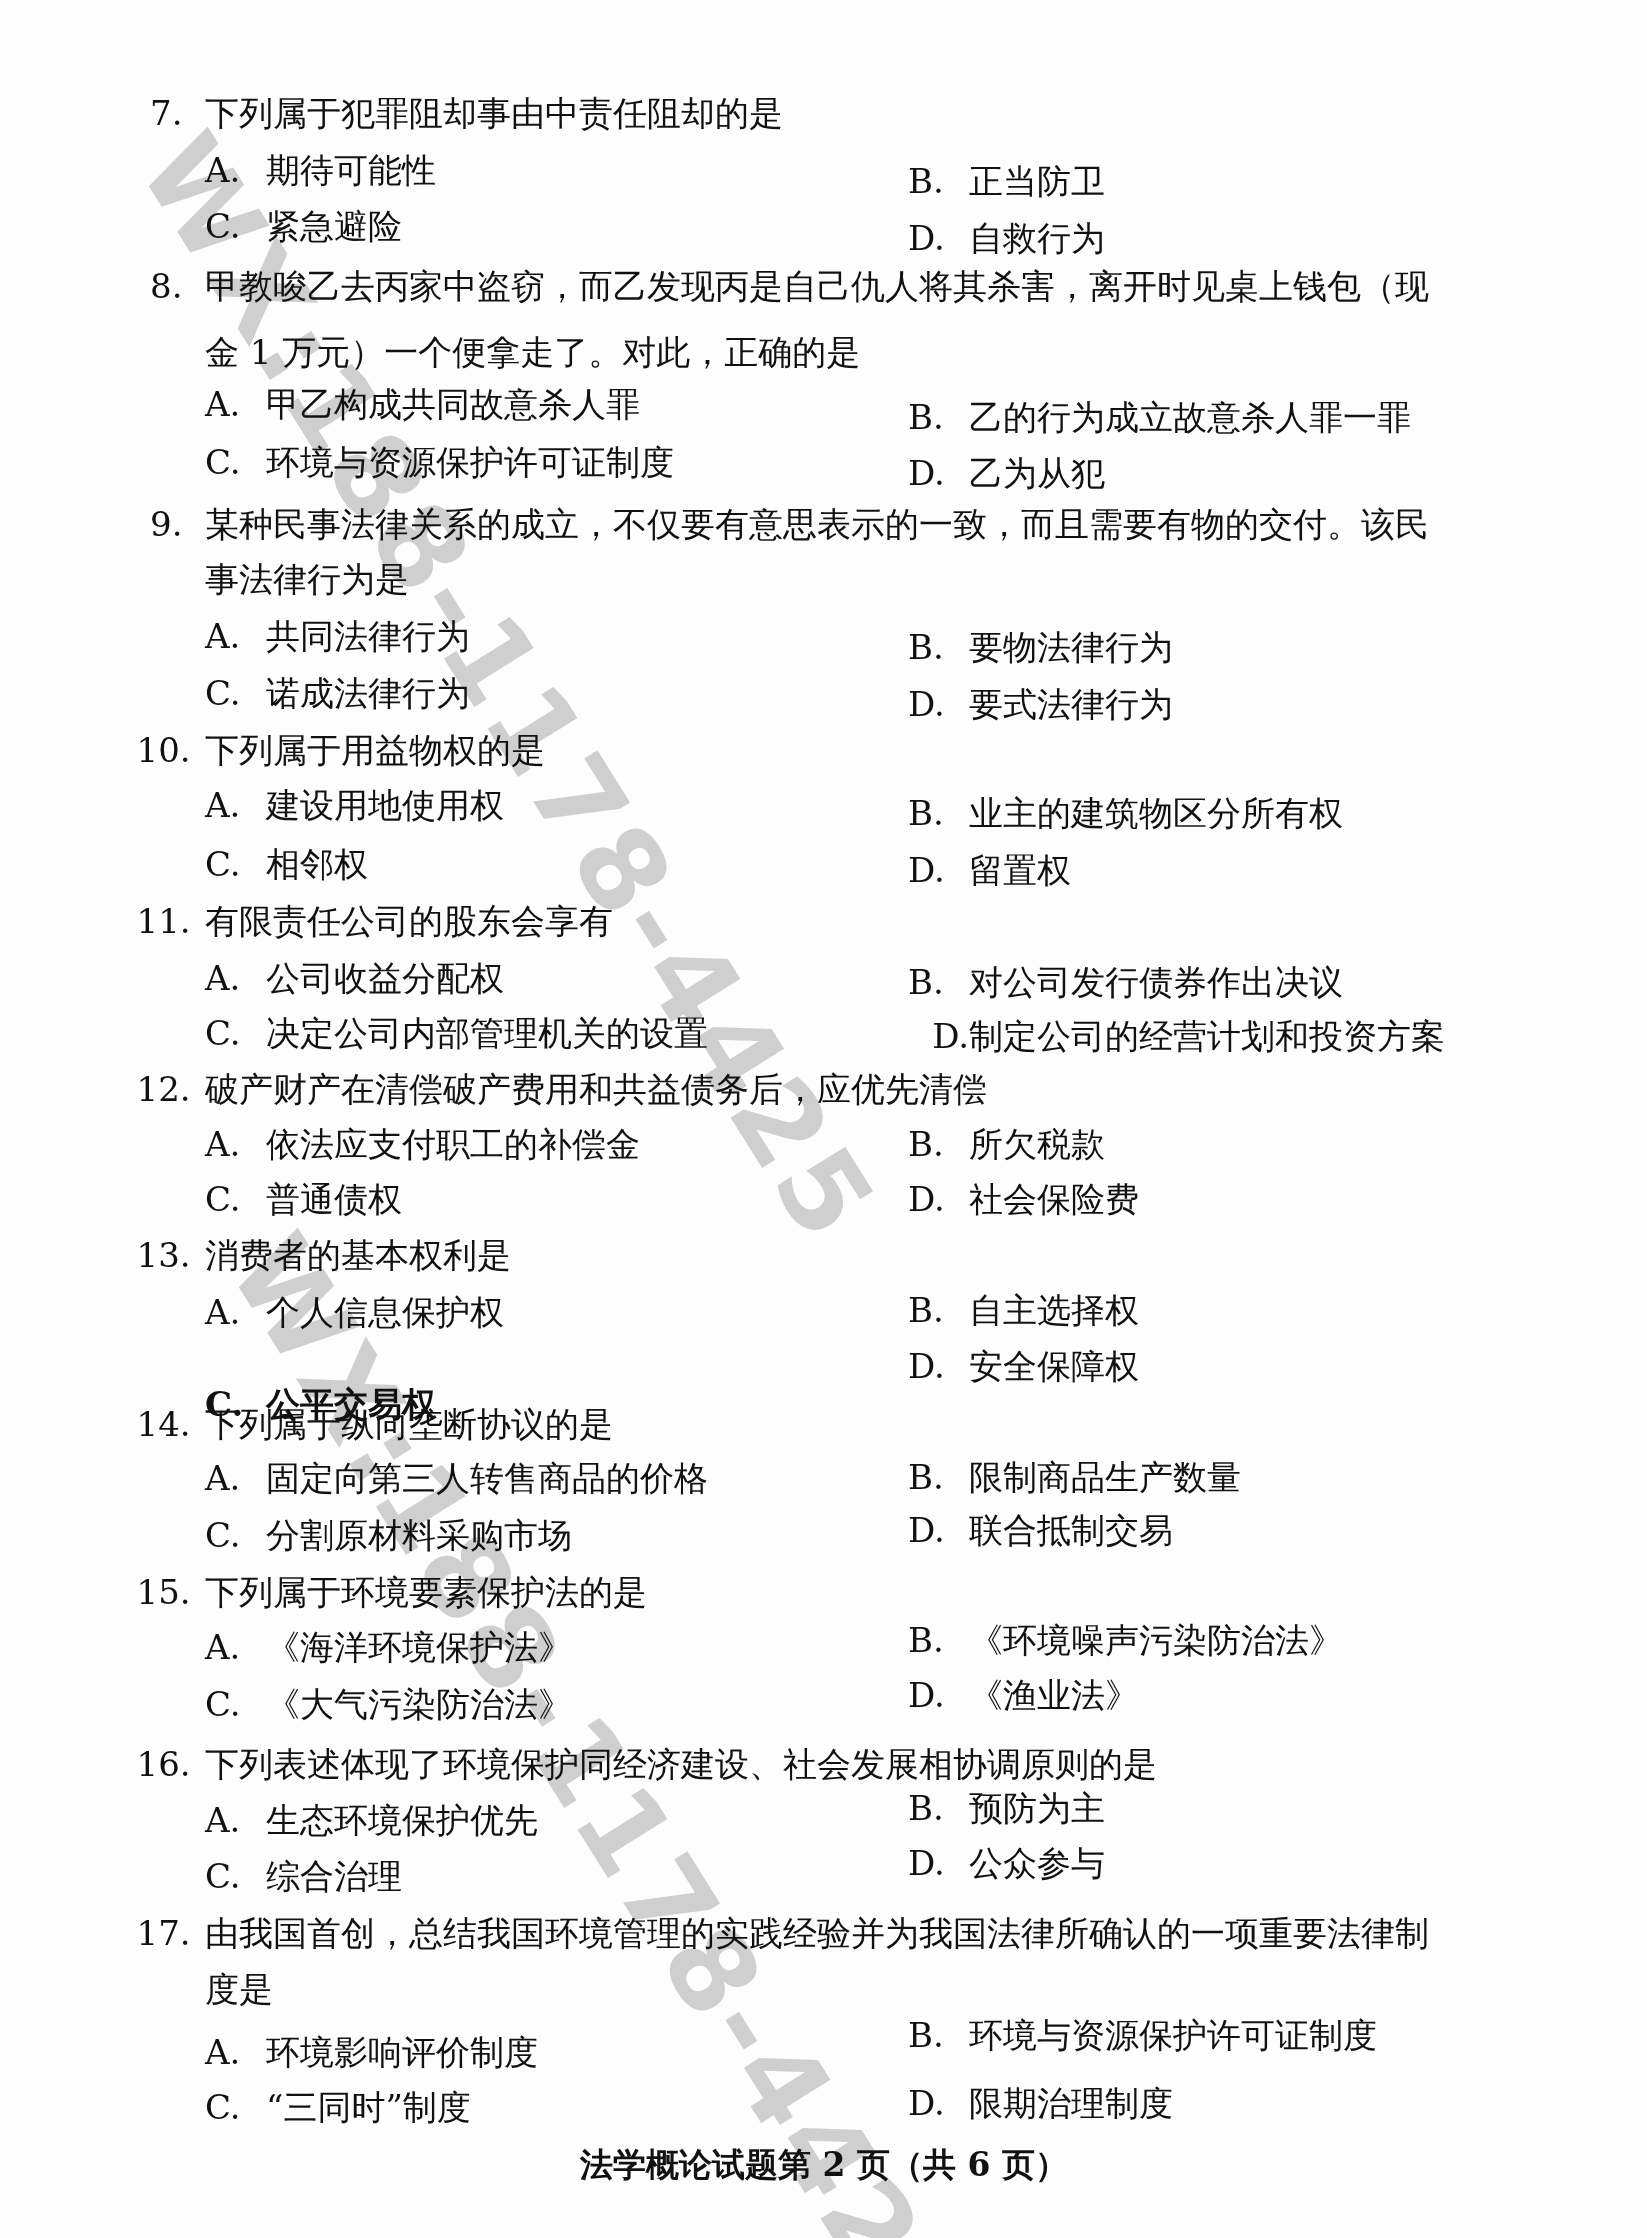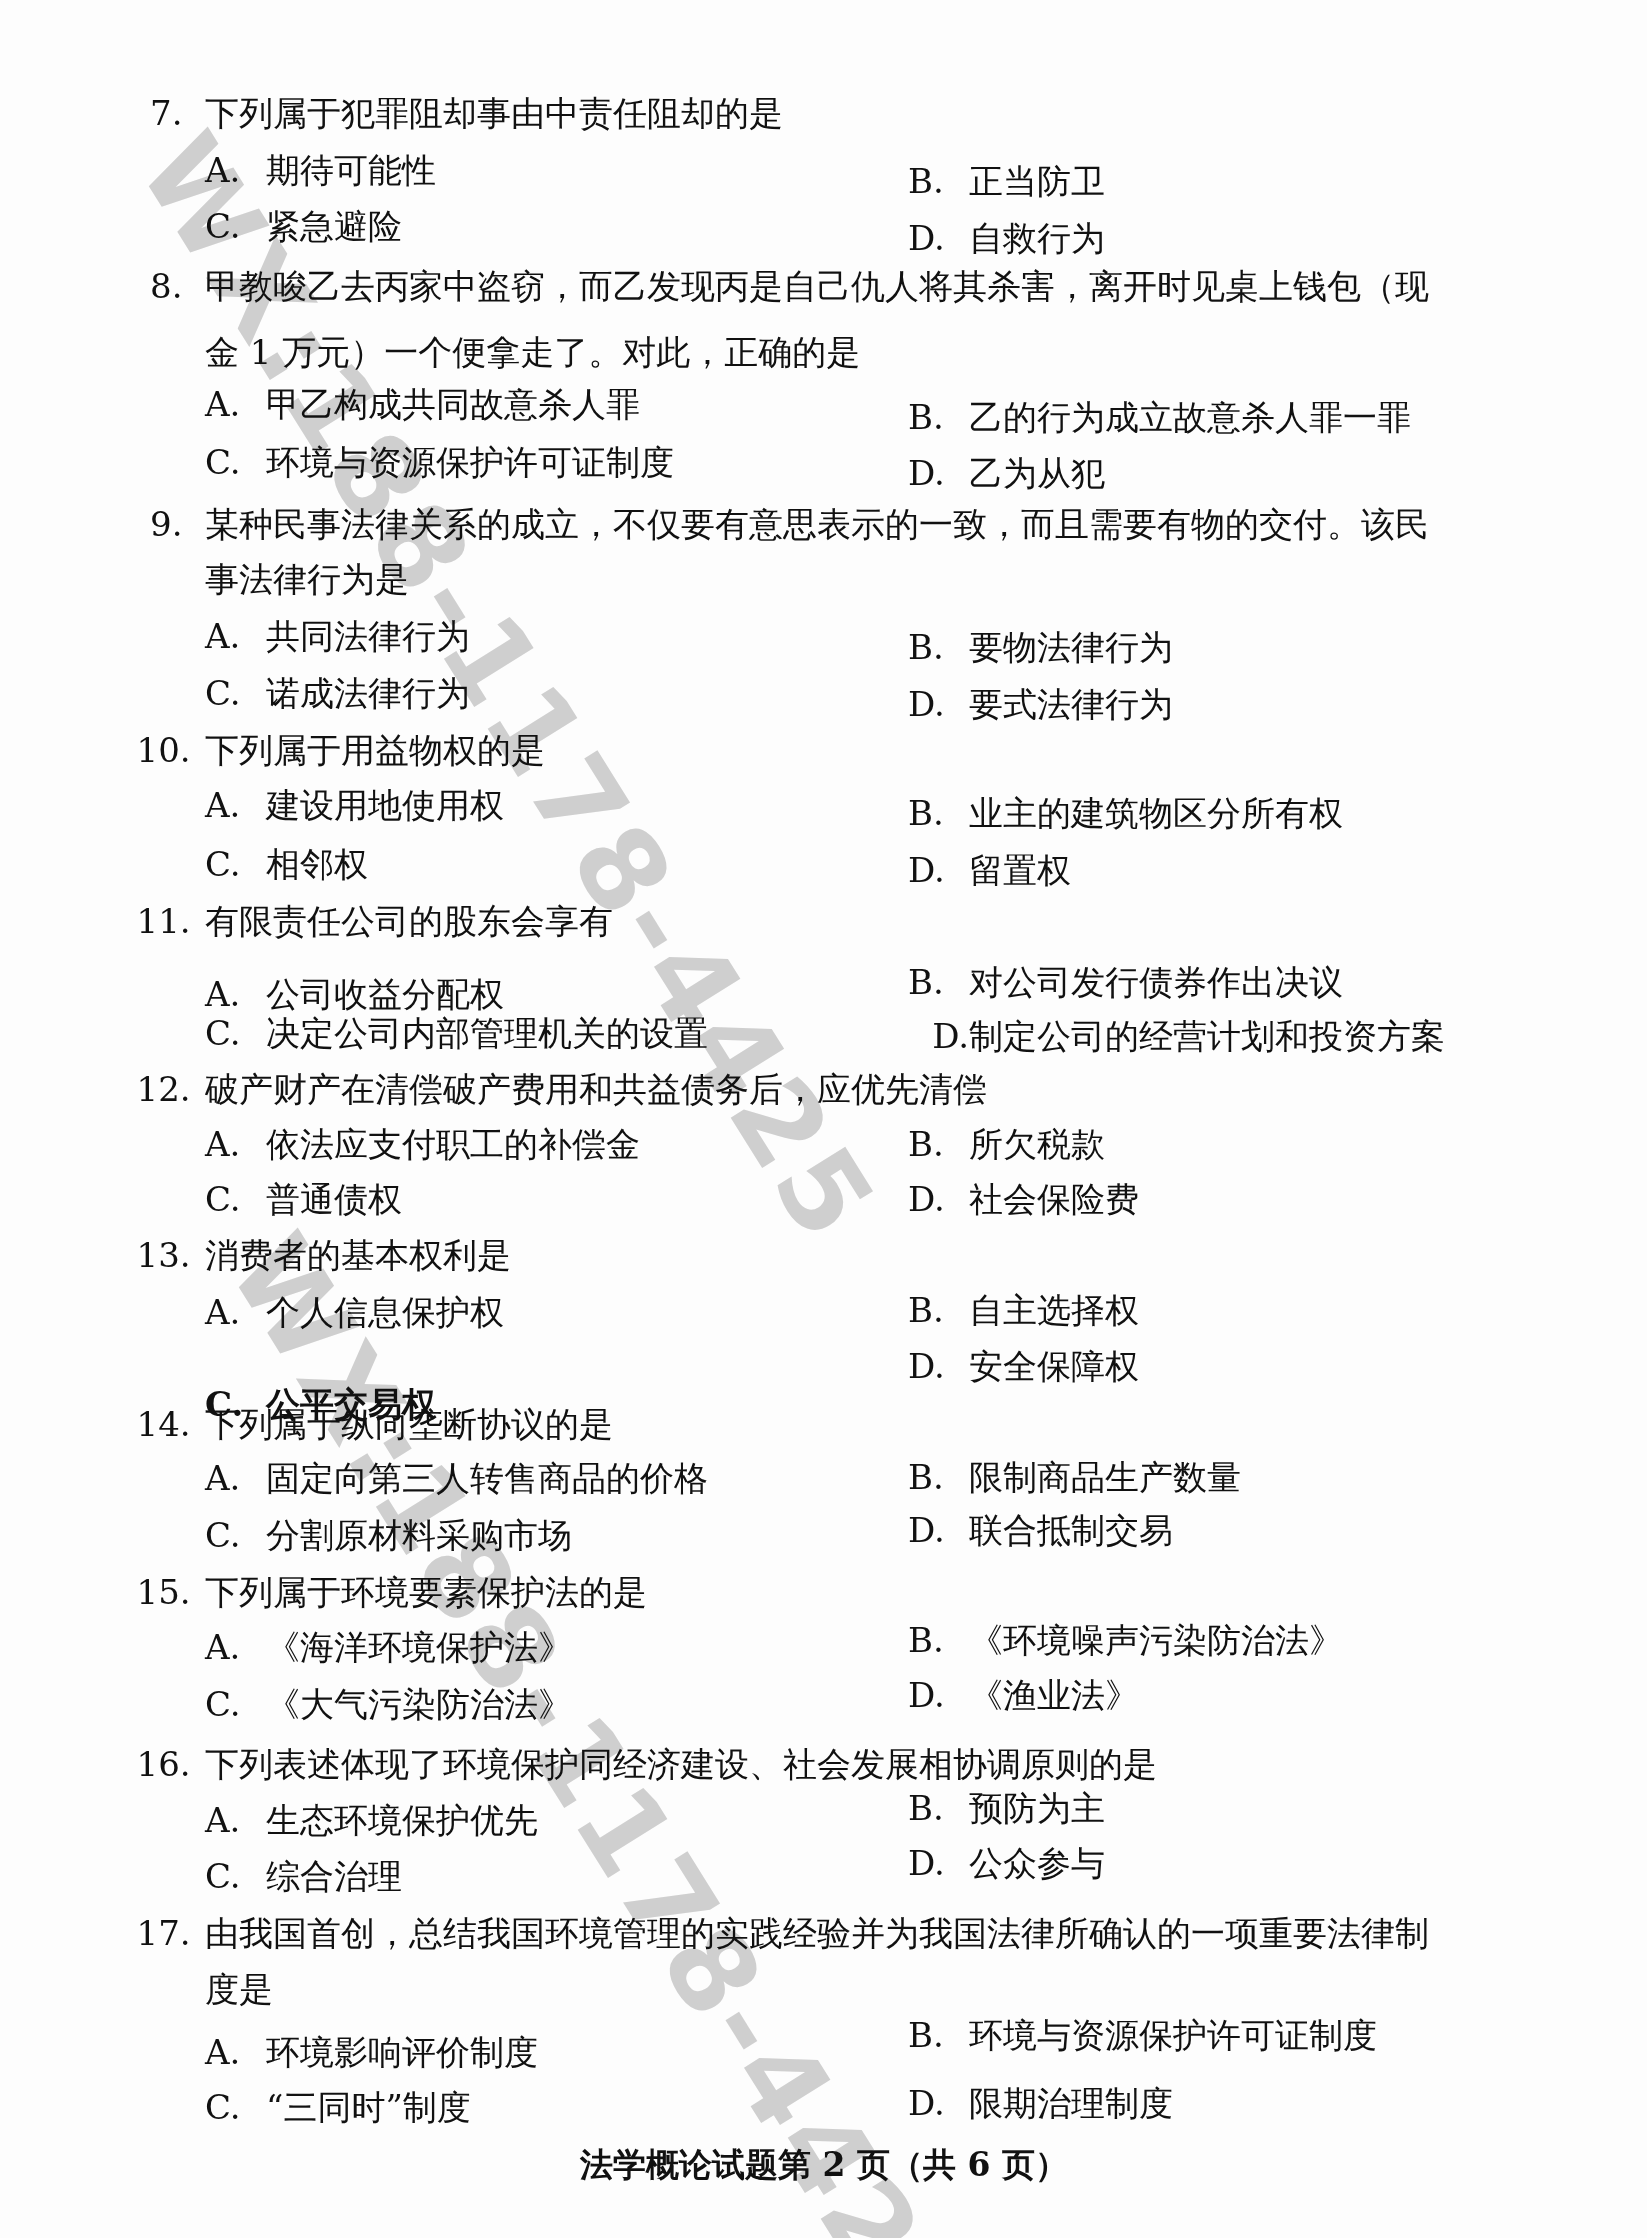--- a/index.html
+++ b/index.html
@@ -68,21 +68,21 @@
     <span class="q-num two">10.</span><span style="margin-left:13.5px;">下列属于用益物权的是</span>
   </div>
   <div class="opt optL" style="top:783px;"><span class="letter">A.</span><span>建设用地使用权</span></div>
   <div class="opt optR" style="top:791px;"><span class="letter">B.</span><span>业主的建筑物区分所有权</span></div>
   <div class="opt optL" style="top:842px;"><span class="letter">C.</span><span>相邻权</span></div>
   <div class="opt optR" style="top:848px;"><span class="letter">D.</span><span>留置权</span></div>
 
   <div class="q-stem" style="top:899px;">
     <span class="q-num two">11.</span><span style="margin-left:13.5px;">有限责任公司的股东会享有</span>
   </div>
-  <div class="opt optL" style="top:956px;margin-top:16px;"><span class="letter">A.</span><span>公司收益分配权</span></div>
+  <div class="opt optL" style="top:956px;"><span class="letter">A.</span><span>公司收益分配权</span></div>
   <div class="opt optL" style="top:1011px;"><span class="letter">C.</span><span>决定公司内部管理机关的设置</span></div>
   <div class="opt optR" style="top:960px;"><span class="letter">B.</span><span>对公司发行债券作出决议</span></div>
   <div class="opt optR" style="top:1014px;text-align:right;"><span class="letter">D.</span><span>制定公司的经营计划和投资方案</span></div>
 
   <div class="q-stem" style="top:1067px;">
     <span class="q-num two">12.</span><span style="margin-left:13.5px;">破产财产在清偿破产费用和共益债务后，应优先清偿</span>
   </div>
   <div class="opt optL" style="top:1122px;"><span class="letter">A.</span><span>依法应支付职工的补偿金</span></div>
   <div class="opt optR" style="top:1122px;"><span class="letter">B.</span><span>所欠税款</span></div>
   <div class="opt optL" style="top:1177px;"><span class="letter">C.</span><span>普通债权</span></div>

